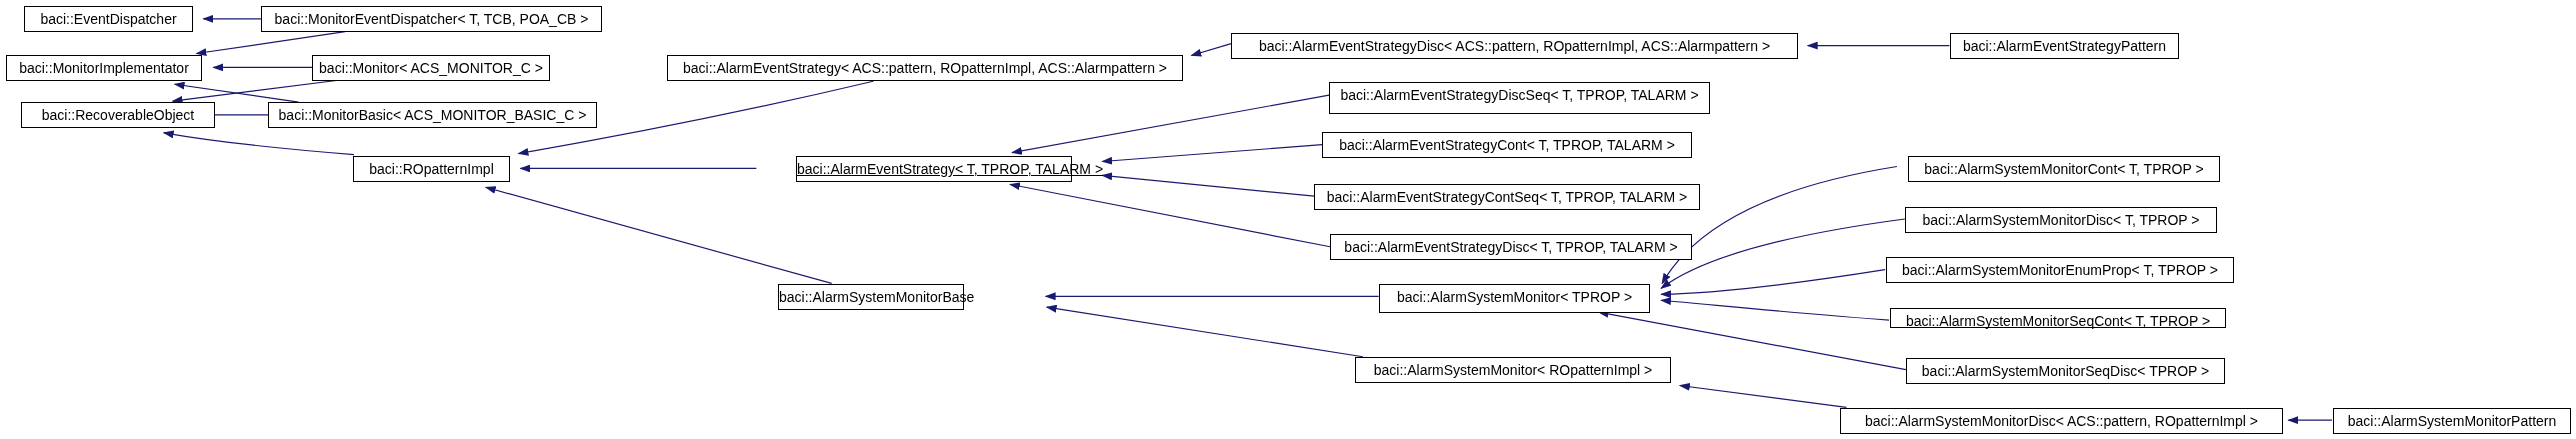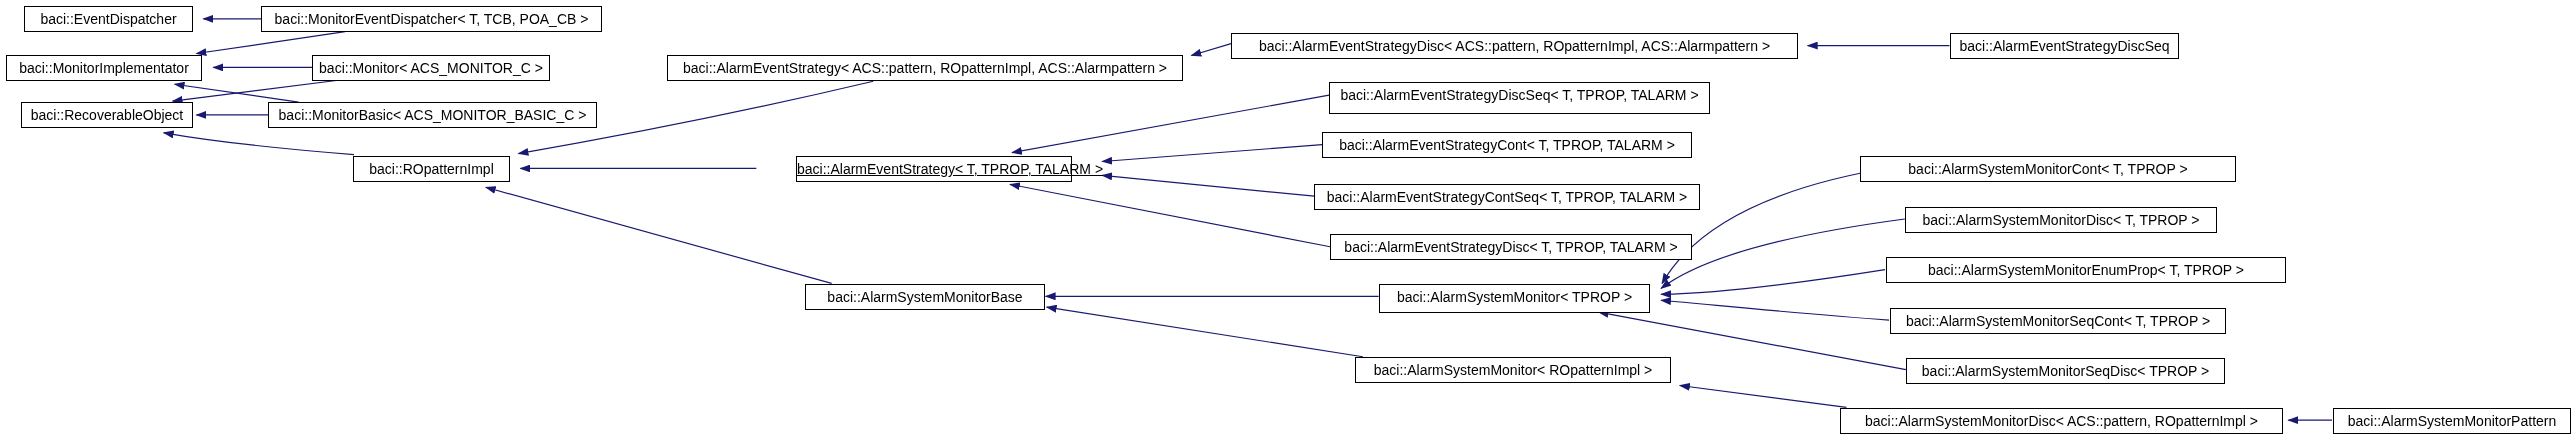--- a/index.html
+++ b/index.html
@@ -65,36 +65,36 @@
         <path d="M1922,373 L1612,315" fill="none" stroke="#191970" stroke-width="1.2" marker-end="url(#arrowhead)"></path>
         <path d="M1862,411 L1694,389" fill="none" stroke="#191970" stroke-width="1.2" marker-end="url(#arrowhead)"></path>
         <path d="M2352,424 L2308,424" fill="none" stroke="#191970" stroke-width="1.2" marker-end="url(#arrowhead)"></path>
       </g>
   </svg>
   <div id="node-layer">
       <div class="class-node" style="left: 24px; top: 6px; width: 169px; height: 26px; line-height: 24px;">baci::EventDispatcher</div>
       <div class="class-node" style="left: 261px; top: 6px; width: 341px; height: 26px; line-height: 24px;">baci::MonitorEventDispatcher&lt; T, TCB, POA_CB &gt;</div>
       <div class="class-node" style="left: 6px; top: 55px; width: 196px; height: 26px; line-height: 24px;">baci::MonitorImplementator</div>
       <div class="class-node" style="left: 312px; top: 55px; width: 238px; height: 26px; line-height: 24px;">baci::Monitor&lt; ACS_MONITOR_C &gt;</div>
-      <div class="class-node" style="left: 21px; top: 102px; width: 172px; height: 26px; line-height: 24px; text-align: center;">baci::RecoverableObject</div>
+      <div class="class-node" style="left: 21px; top: 102px; width: 194px; height: 26px; line-height: 24px; text-align: center;">baci::RecoverableObject</div>
       <div class="class-node" style="left: 268px; top: 102px; width: 329px; height: 26px; line-height: 24px;">baci::MonitorBasic&lt; ACS_MONITOR_BASIC_C &gt;</div>
       <div class="class-node" style="left: 353px; top: 156px; width: 157px; height: 26px; line-height: 24px;">baci::ROpatternImpl</div>
       <div class="class-node" style="left: 667px; top: 55px; width: 516px; height: 26px; line-height: 24px;">baci::AlarmEventStrategy&lt; ACS::pattern, ROpatternImpl, ACS::Alarmpattern &gt;</div>
       <div class="class-node" style="left: 1231px; top: 33px; width: 567px; height: 26px; line-height: 24px;">baci::AlarmEventStrategyDisc&lt; ACS::pattern, ROpatternImpl, ACS::Alarmpattern &gt;</div>
-      <div class="class-node" style="left: 1950px; top: 33px; width: 229px; height: 26px; line-height: 24px;">baci::AlarmEventStrategyDiscSeq</div>
+      <div class="class-node" style="left: 1950px; top: 33px; width: 229px; height: 26px; line-height: 24px;">baci::AlarmEventStrategyPattern</div>
       <div class="class-node" style="left: 796px; top: 156px; width: 276px; height: 26px; line-height: 24px; text-decoration: underline;">baci::AlarmEventStrategy&lt; T, TPROP, TALARM &gt;</div>
       <div class="class-node" style="left: 1329px; top: 82px; width: 381px; height: 32px; line-height: 24px;">baci::AlarmEventStrategyDiscSeq&lt; T, TPROP, TALARM &gt;</div>
       <div class="class-node" style="left: 1322px; top: 132px; width: 370px; height: 26px; line-height: 24px;">baci::AlarmEventStrategyCont&lt; T, TPROP, TALARM &gt;</div>
       <div class="class-node" style="left: 1314px; top: 184px; width: 386px; height: 26px; line-height: 24px;">baci::AlarmEventStrategyContSeq&lt; T, TPROP, TALARM &gt;</div>
       <div class="class-node" style="left: 1330px; top: 234px; width: 362px; height: 26px; line-height: 24px;">baci::AlarmEventStrategyDisc&lt; T, TPROP, TALARM &gt;</div>
-      <div class="class-node" style="left: 805px; top: 284px; width: 240px; height: 26px; line-height: 24px;">baci::AlarmSystemMonitorBase</div>
+      <div class="class-node" style="left: 778px; top: 284px; width: 186px; height: 26px; line-height: 24px;">baci::AlarmSystemMonitorBase</div>
       <div class="class-node" style="left: 1379px; top: 284px; width: 271px; height: 29px; line-height: 24px;">baci::AlarmSystemMonitor&lt; TPROP &gt;</div>
-      <div class="class-node" style="left: 1860px; top: 156px; width: 376px; height: 26px; line-height: 24px;">baci::AlarmSystemMonitorCont&lt; T, TPROP &gt;</div>
+      <div class="class-node" style="left: 1908px; top: 156px; width: 312px; height: 26px; line-height: 24px;">baci::AlarmSystemMonitorCont&lt; T, TPROP &gt;</div>
       <div class="class-node" style="left: 1905px; top: 207px; width: 312px; height: 26px; line-height: 24px;">baci::AlarmSystemMonitorDisc&lt; T, TPROP &gt;</div>
-      <div class="class-node" style="left: 1886px; top: 257px; width: 400px; height: 26px; line-height: 24px;">baci::AlarmSystemMonitorEnumProp&lt; T, TPROP &gt;</div>
-      <div class="class-node" style="left: 1890px; top: 308px; width: 336px; height: 26px; line-height: 24px;">baci::AlarmSystemMonitorSeqCont&lt; T, TPROP &gt;</div>
+      <div class="class-node" style="left: 1886px; top: 257px; width: 348px; height: 26px; line-height: 24px;">baci::AlarmSystemMonitorEnumProp&lt; T, TPROP &gt;</div>
+      <div class="class-node" style="left: 1890px; top: 308px; width: 336px; height: 20px; line-height: 24px;">baci::AlarmSystemMonitorSeqCont&lt; T, TPROP &gt;</div>
       <div class="class-node" style="left: 1906px; top: 358px; width: 319px; height: 26px; line-height: 24px;">baci::AlarmSystemMonitorSeqDisc&lt; TPROP &gt;</div>
       <div class="class-node" style="left: 1355px; top: 357px; width: 316px; height: 26px; line-height: 24px;">baci::AlarmSystemMonitor&lt; ROpatternImpl &gt;</div>
       <div class="class-node" style="left: 1840px; top: 408px; width: 443px; height: 26px; line-height: 24px;">baci::AlarmSystemMonitorDisc&lt; ACS::pattern, ROpatternImpl &gt;</div>
       <div class="class-node" style="left: 2333px; top: 408px; width: 238px; height: 26px; line-height: 24px;">baci::AlarmSystemMonitorPattern</div>
     </div>
 </div>
 
 
 </body></html>

